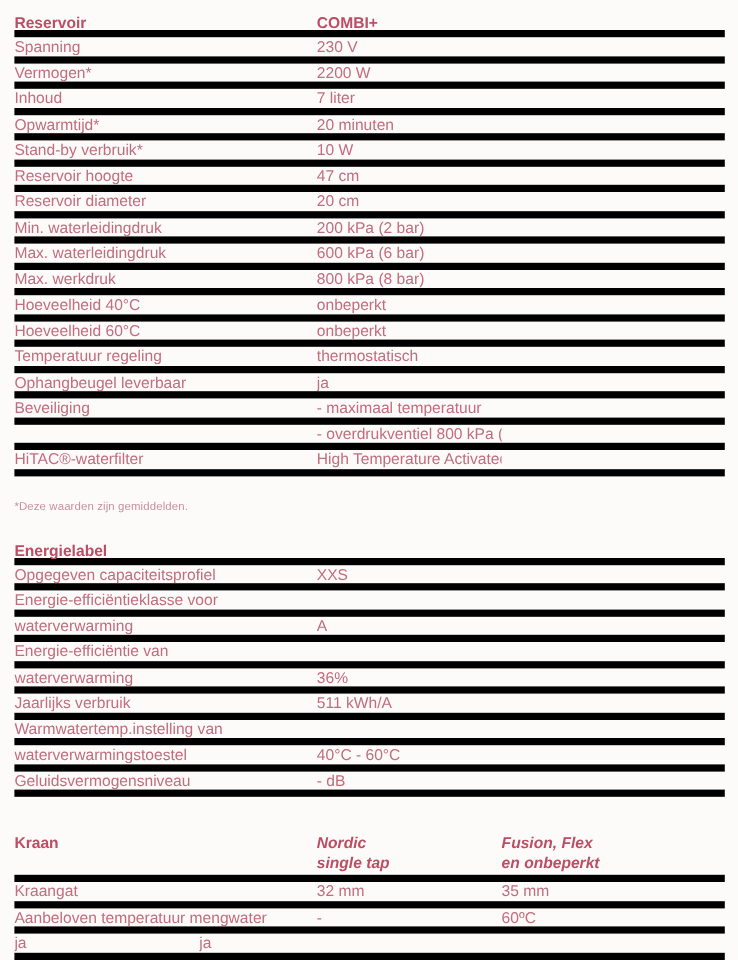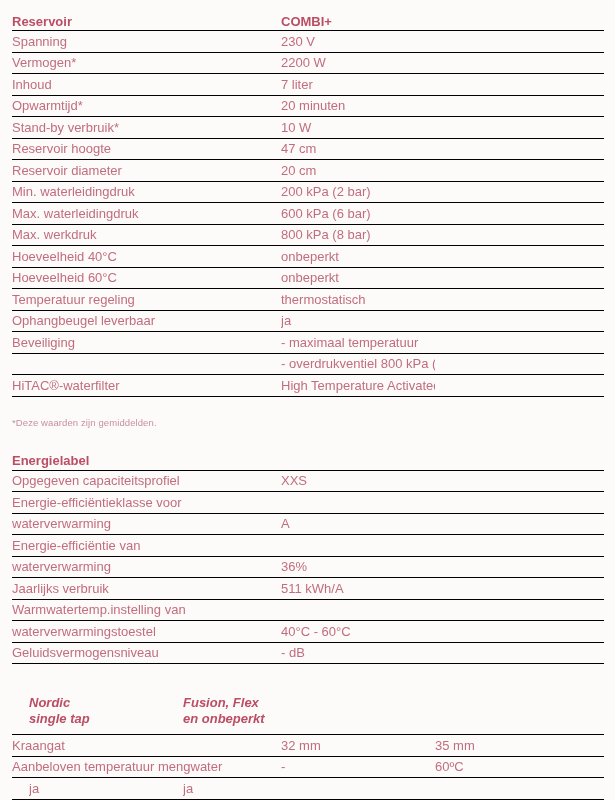--- a/index.html
+++ b/index.html
@@ -12,30 +12,30 @@
     font-family:"Liberation Sans","DejaVu Sans",sans-serif;
     font-size:13px;
     color:#c26d7d;
     overflow:hidden;
   }
   .row {
     display:flex;
     align-items:center;
     height:21.5px;
     box-sizing:border-box;
-    border-bottom:1px solid #000000;
+    border-bottom:6px solid #000000;
   }
   .row.head { height:19px; }
   .row.head-tall {
     height:41px;
     align-items:flex-start;
     padding-top:1px;
   }
   .c1 { width:252px; flex-shrink:0; white-space:nowrap; overflow:hidden; }
-  .c2 { width:154px; flex-shrink:0; white-space:nowrap; overflow:hidden;margin-left:17px; }
+  .c2 { width:154px; flex-shrink:0; white-space:nowrap; overflow:hidden; }
   .c3 { flex:1; white-space:nowrap; overflow:hidden; }
   .bold { font-weight:bold; color:#bb4d64; }
   .pre { white-space:pre-line; line-height:16px;font-style:italic; }
   .footnote {
     font-size:9.5px;
     color:#c9909c;
     margin-top:20px;
     letter-spacing:0.1px;
   }
   .sec2 { margin-top:24px; }
@@ -163,20 +163,21 @@
         </div>
         <div class="row">
           <span class="c1">Geluidsvermogensniveau</span>
           <span class="c2">- dB</span>
         </div>
       </div>
   </section>
 
   <section class="sec3">
     <div class="row head-tall">
+      <span class="c1 bold">Kraan</span>
       <span class="c2 bold pre">Nordic
 single tap</span>
       <span class="c3 bold pre">Fusion, Flex
 en onbeperkt</span>
     </div>
     <div class="rows">
         <div class="row">
           <span class="c1">Kraangat</span>
           <span class="c2">32 mm</span>
           <span class="c3">35 mm</span>

